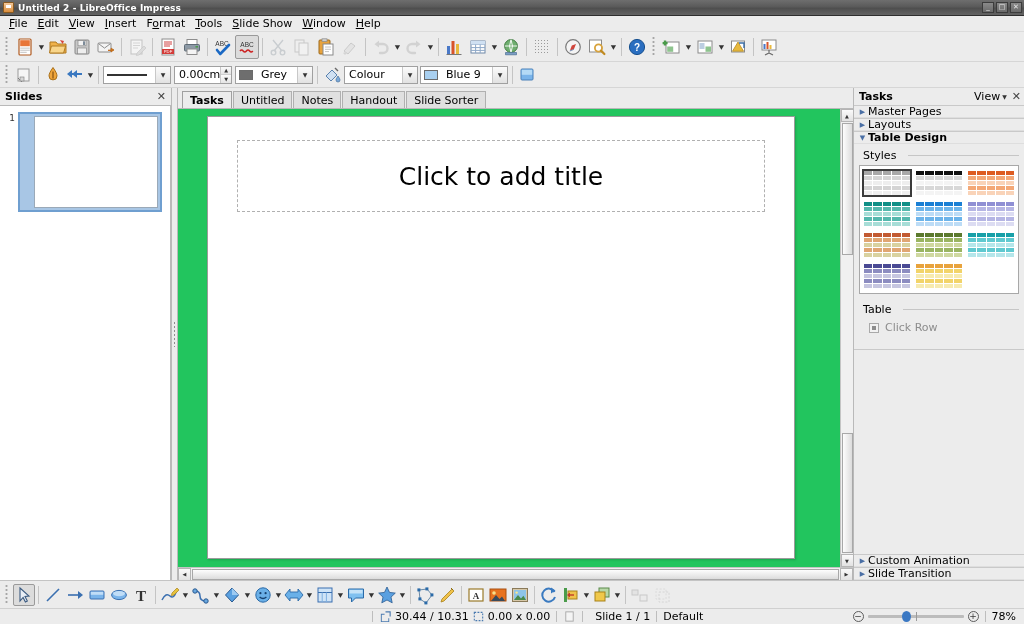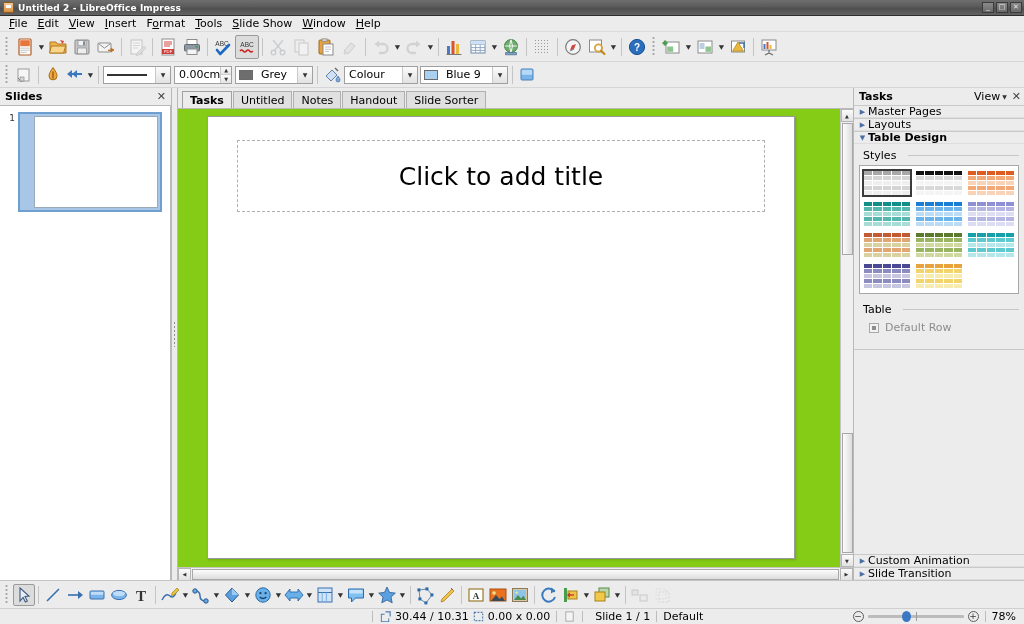--- a/index.html
+++ b/index.html
@@ -174,21 +174,21 @@
   }
   .vtab {
     height: 17px; padding: 0 7px; display: flex; align-items: center;
     font-size: 11px; color: #000;
     background: #e0e0e0; border: 1px solid #b0b0b0; border-bottom: none;
     margin-right: 1px;
   }
   .vtab.active { background: #ececec; font-weight: bold; border-color: #a0a0a0; }
 
   .canvas-area {
-    flex: 1; position: relative; background: #84cc16; display: flex;
+    flex: 1; position: relative; background: #22c55e; display: flex;
     border-top: 1px solid #b9b9b9;
   }
   .canvas-inner { flex: 1; position: relative; overflow: hidden; }
   .slide-page {
     position: absolute; left: 29px; top: 7px;
     width: 588px; height: 443px;
     background: #fff; border: 1px solid #9b9b9b;
     box-shadow: 1px 1px 2px rgba(0,0,0,.18);
   }
   .placeholder {
@@ -1179,21 +1179,21 @@
             </div>
           </div>
 
         <div class="group-label" style="margin-top:9px">
           <span>Table</span>
           <span class="rule"></span>
         </div>
         <div class="show-list" id="show-list">
             <div class="chk-row">
               <span class="chk on"></span>
-              <span>Default Row</span>
+              <span>Click Row</span>
             </div>
           </div>
       </div>
 
       <div style="flex:1"></div>
 
       <div class="acc-row">
         <span class="acc-arrow">▶</span>
         <span>Custom Animation</span>
       </div>

